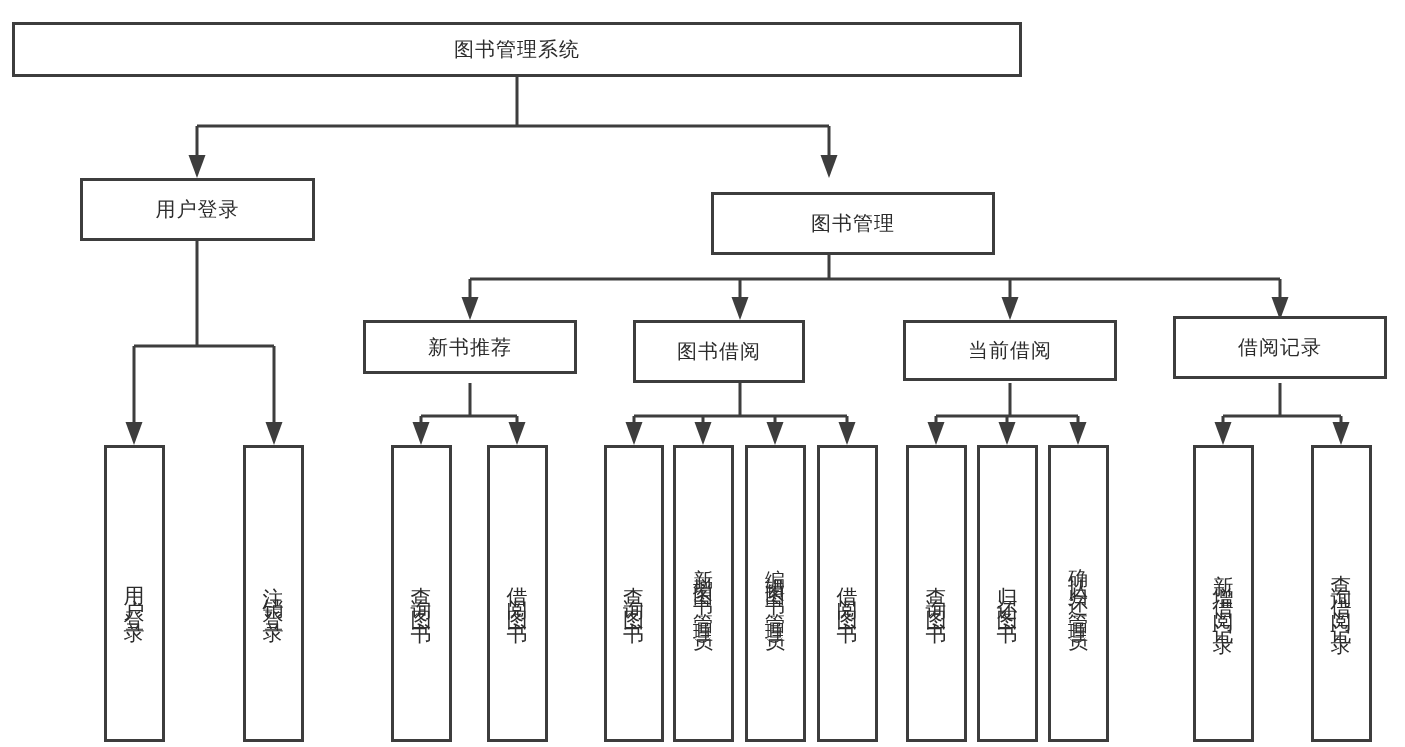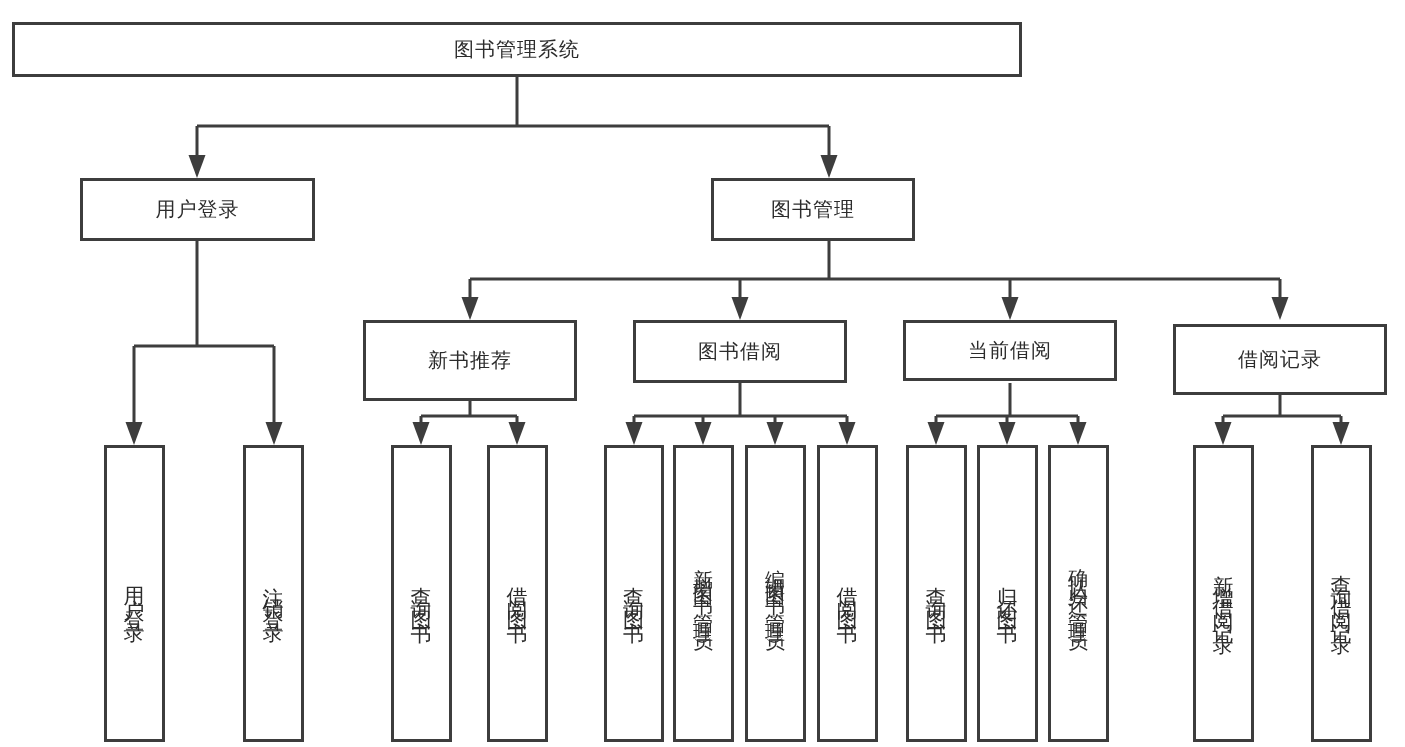--- a/index.html
+++ b/index.html
@@ -110,34 +110,34 @@
       </g>
   </svg>
 
   <div class="box h" style="left:12px;top:14px;width:1010px;height:55px">
     <span class="lbl">图书管理系统</span>
   </div>
 
   <div class="box h" style="left:80px;top:170px;width:235px;height:63px">
     <span class="lbl">用户登录</span>
   </div>
-  <div class="box h" style="left:711px;top:170px;width:204px;height:63px">
+  <div class="box h" style="left:711px;top:184px;width:284px;height:63px">
     <span class="lbl">图书管理</span>
   </div>
 
-  <div class="box h" style="left:363px;top:312px;width:214px;height:81px">
+  <div class="box h" style="left:363px;top:312px;width:214px;height:54px">
     <span class="lbl">新书推荐</span>
   </div>
-  <div class="box h" style="left:633px;top:312px;width:214px;height:63px">
+  <div class="box h" style="left:633px;top:312px;width:172px;height:63px">
     <span class="lbl">图书借阅</span>
   </div>
   <div class="box h" style="left:903px;top:312px;width:214px;height:61px">
     <span class="lbl">当前借阅</span>
   </div>
-  <div class="box h" style="left:1173px;top:316px;width:214px;height:71px">
+  <div class="box h" style="left:1173px;top:308px;width:214px;height:63px">
     <span class="lbl">借阅记录</span>
   </div>
 
   <div class="box v" style="left:104px;top:437px;width:61px;height:297px">
     <span class="lbl">用户登录</span>
   </div>
   <div class="box v" style="left:243px;top:437px;width:61px;height:297px">
     <span class="lbl">注销登录</span>
   </div>
 

